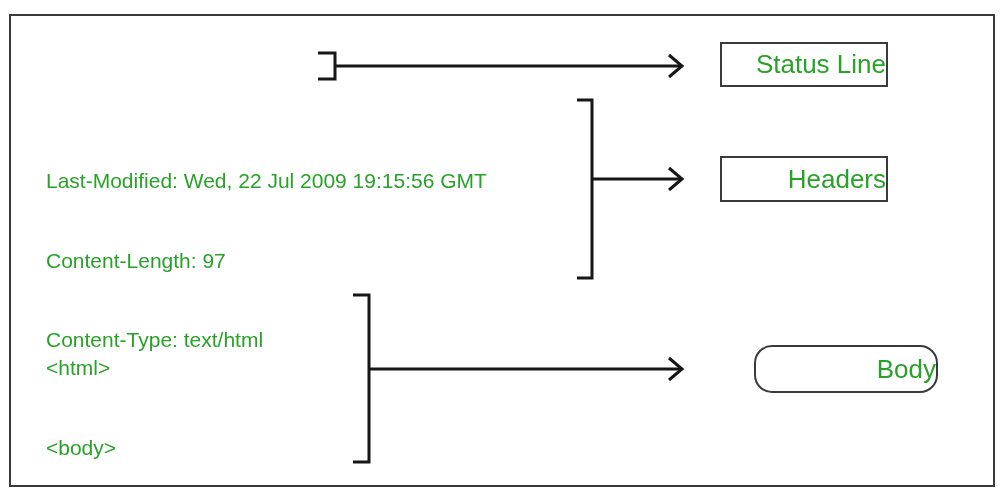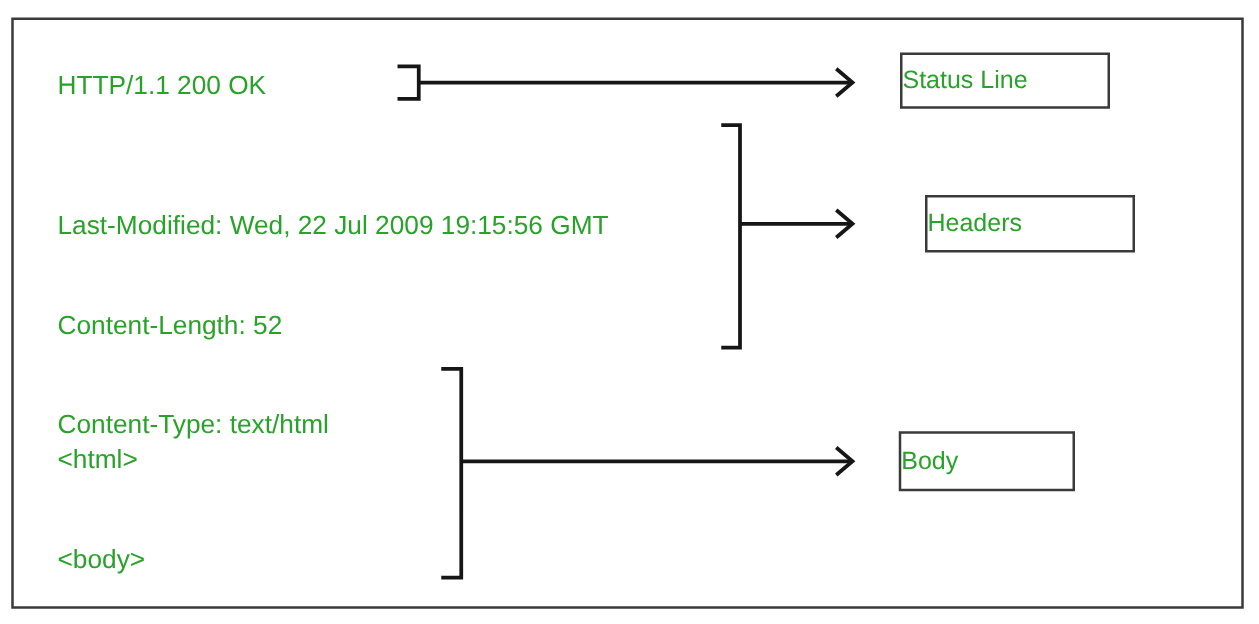--- a/index.html
+++ b/index.html
@@ -53,40 +53,39 @@
     height: 499px;
     pointer-events: none;
   }
   .label-box {
     position: absolute;
     border: 2px solid #3a3a3a;
     box-sizing: border-box;
     background: #ffffff;
     display: flex;
     align-items: center;
-    justify-content: flex-start;
+    justify-content: flex-end;
     color: #28a228;
-    font-size: 20px;
+    font-size: 26px;
   }
   .status-line-box { left: 720px; top: 42px;  width: 168px; height: 45px; }
-  .headers-box     { left: 740px; top: 156px; width: 168px; height: 46px; }
-  .body-box        { left: 719px; top: 345px; width: 141px; height: 48px; }
+  .headers-box     { left: 720px; top: 156px; width: 168px; height: 46px; }
+  .body-box        { left: 754px; top: 345px; width: 184px; height: 48px; border-radius: 18px; }
 </style>
 </head>
 <body>
 
 <div class="canvas">
 
   <div class="outer-border"></div>
 
-  <div class="green-text status-line-text">HTTP/1.1 200 OK</div>
 
   <div class="green-text headers-text">
     <div>Last-Modified: Wed, 22 Jul 2009 19:15:56 GMT</div>
-    <div>Content-Length: 52</div>
+    <div>Content-Length: 97</div>
     <div>Content-Type: text/html</div>
     
   </div>
 
   <div class="green-text body-text">
     <div>&lt;html&gt;</div>
     <div>&lt;body&gt;</div>
     
     
     

